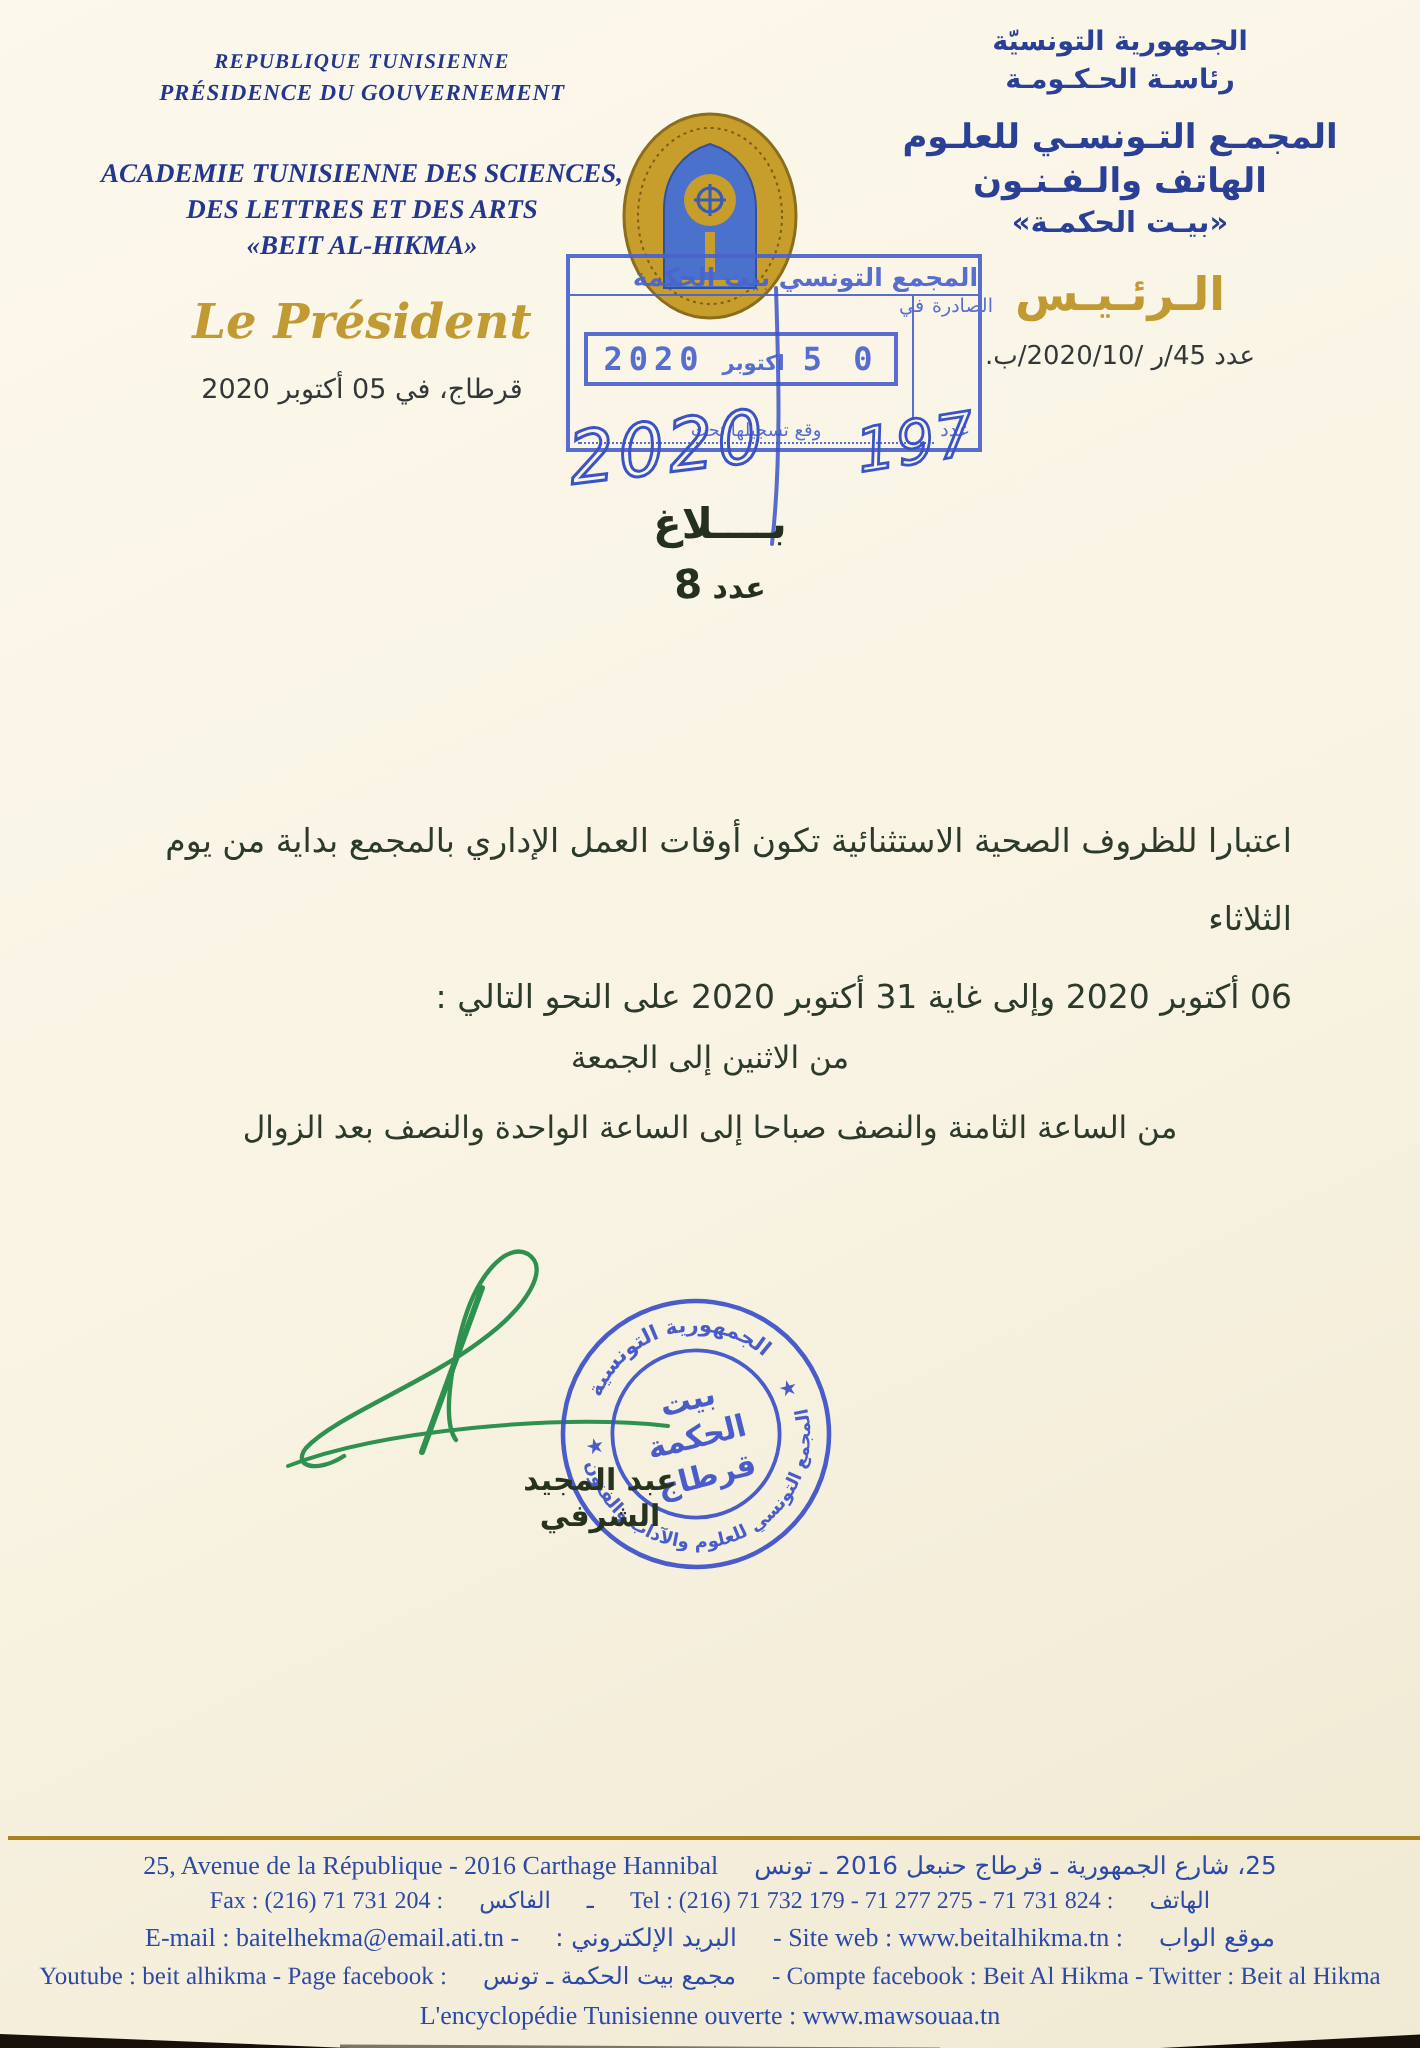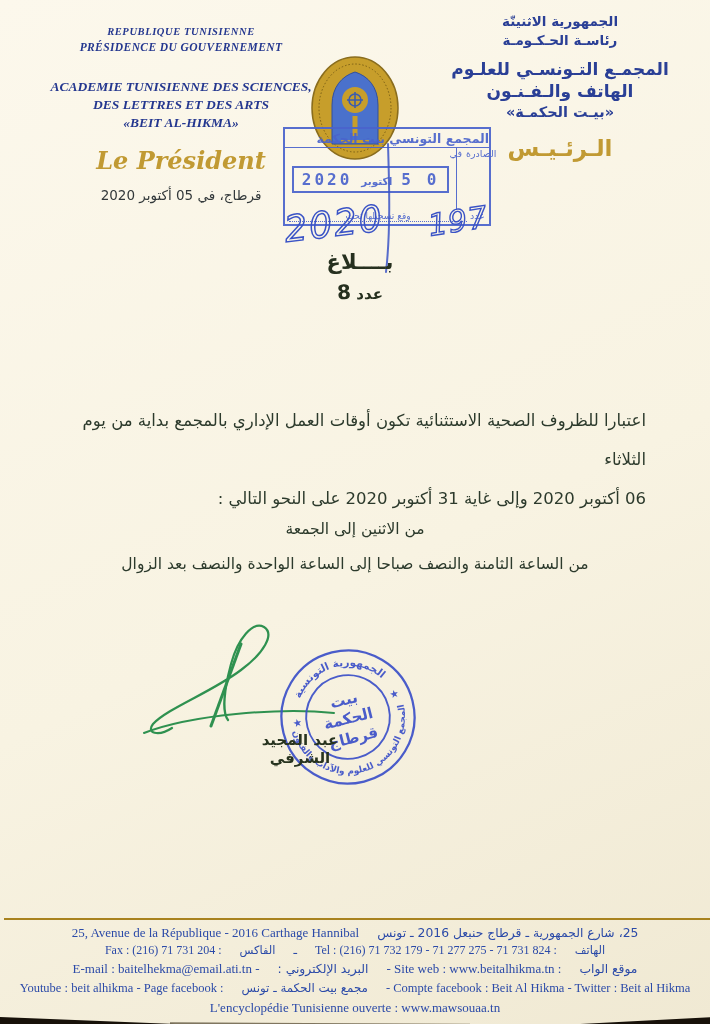--- a/index.html
+++ b/index.html
@@ -83,26 +83,27 @@
     <div class="s3">
       <div>ACADEMIE TUNISIENNE DES SCIENCES,</div>
       <div>DES LETTRES ET DES ARTS</div>
       <div>«BEIT  AL-HIKMA»</div>
     </div>
     <div class="fr-president">Le Président</div>
     <div class="fr-date">قرطاج، في 05 أكتوبر 2020</div>
   </div>
 
   <div class="abs ctr" id="lh-right">
-    <div class="a1">الجمهورية الاثنينّة</div>
+    <div class="a1">الجمهورية التونسيّة</div>
     <div class="a1">رئاسـة الحـكـومـة</div>
     <div class="a2">المجمـع التـونسـي للعلـوم</div>
     <div class="a2" style="margin-top:0">الهاتف والـفـنـون</div>
     <div class="a3">«بيـت الحكمـة»</div>
     <div class="ar-president">الـرئـيـس</div>
+    <div class="ar-ref">عدد 45/ر /2020/10/ب.</div>
   </div>
 
   <svg class="abs" id="emblem" viewBox="0 0 88 104">
     <ellipse cx="44" cy="52" rx="43" ry="51" fill="#c79e2b" stroke="#8a6d1d" stroke-width="1.5"></ellipse>
     <ellipse cx="44" cy="52" rx="36" ry="44" fill="none" stroke="#7a5f15" stroke-width="1" stroke-dasharray="1.5 2"></ellipse>
     <path d="M 21 88 L 21 49 C 21 31 31 20 44 16 C 57 20 67 31 67 49 L 67 88 Z" fill="#4a71cc" stroke="#32509c" stroke-width="1"></path>
     <circle cx="44" cy="44" r="13" fill="#c79e2b"></circle>
     <path d="M 38 44 a 6 6 0 1 1 12 0 a 6 6 0 1 1 -12 0 M 44 36 v 16 M 36 44 h 16" fill="none" stroke="#3b5cb0" stroke-width="1.6"></path>
     <rect x="41.5" y="60" width="5" height="20" fill="#c79e2b"></rect>
     <rect x="30" y="84" width="28" height="3" fill="#c79e2b"></rect>

